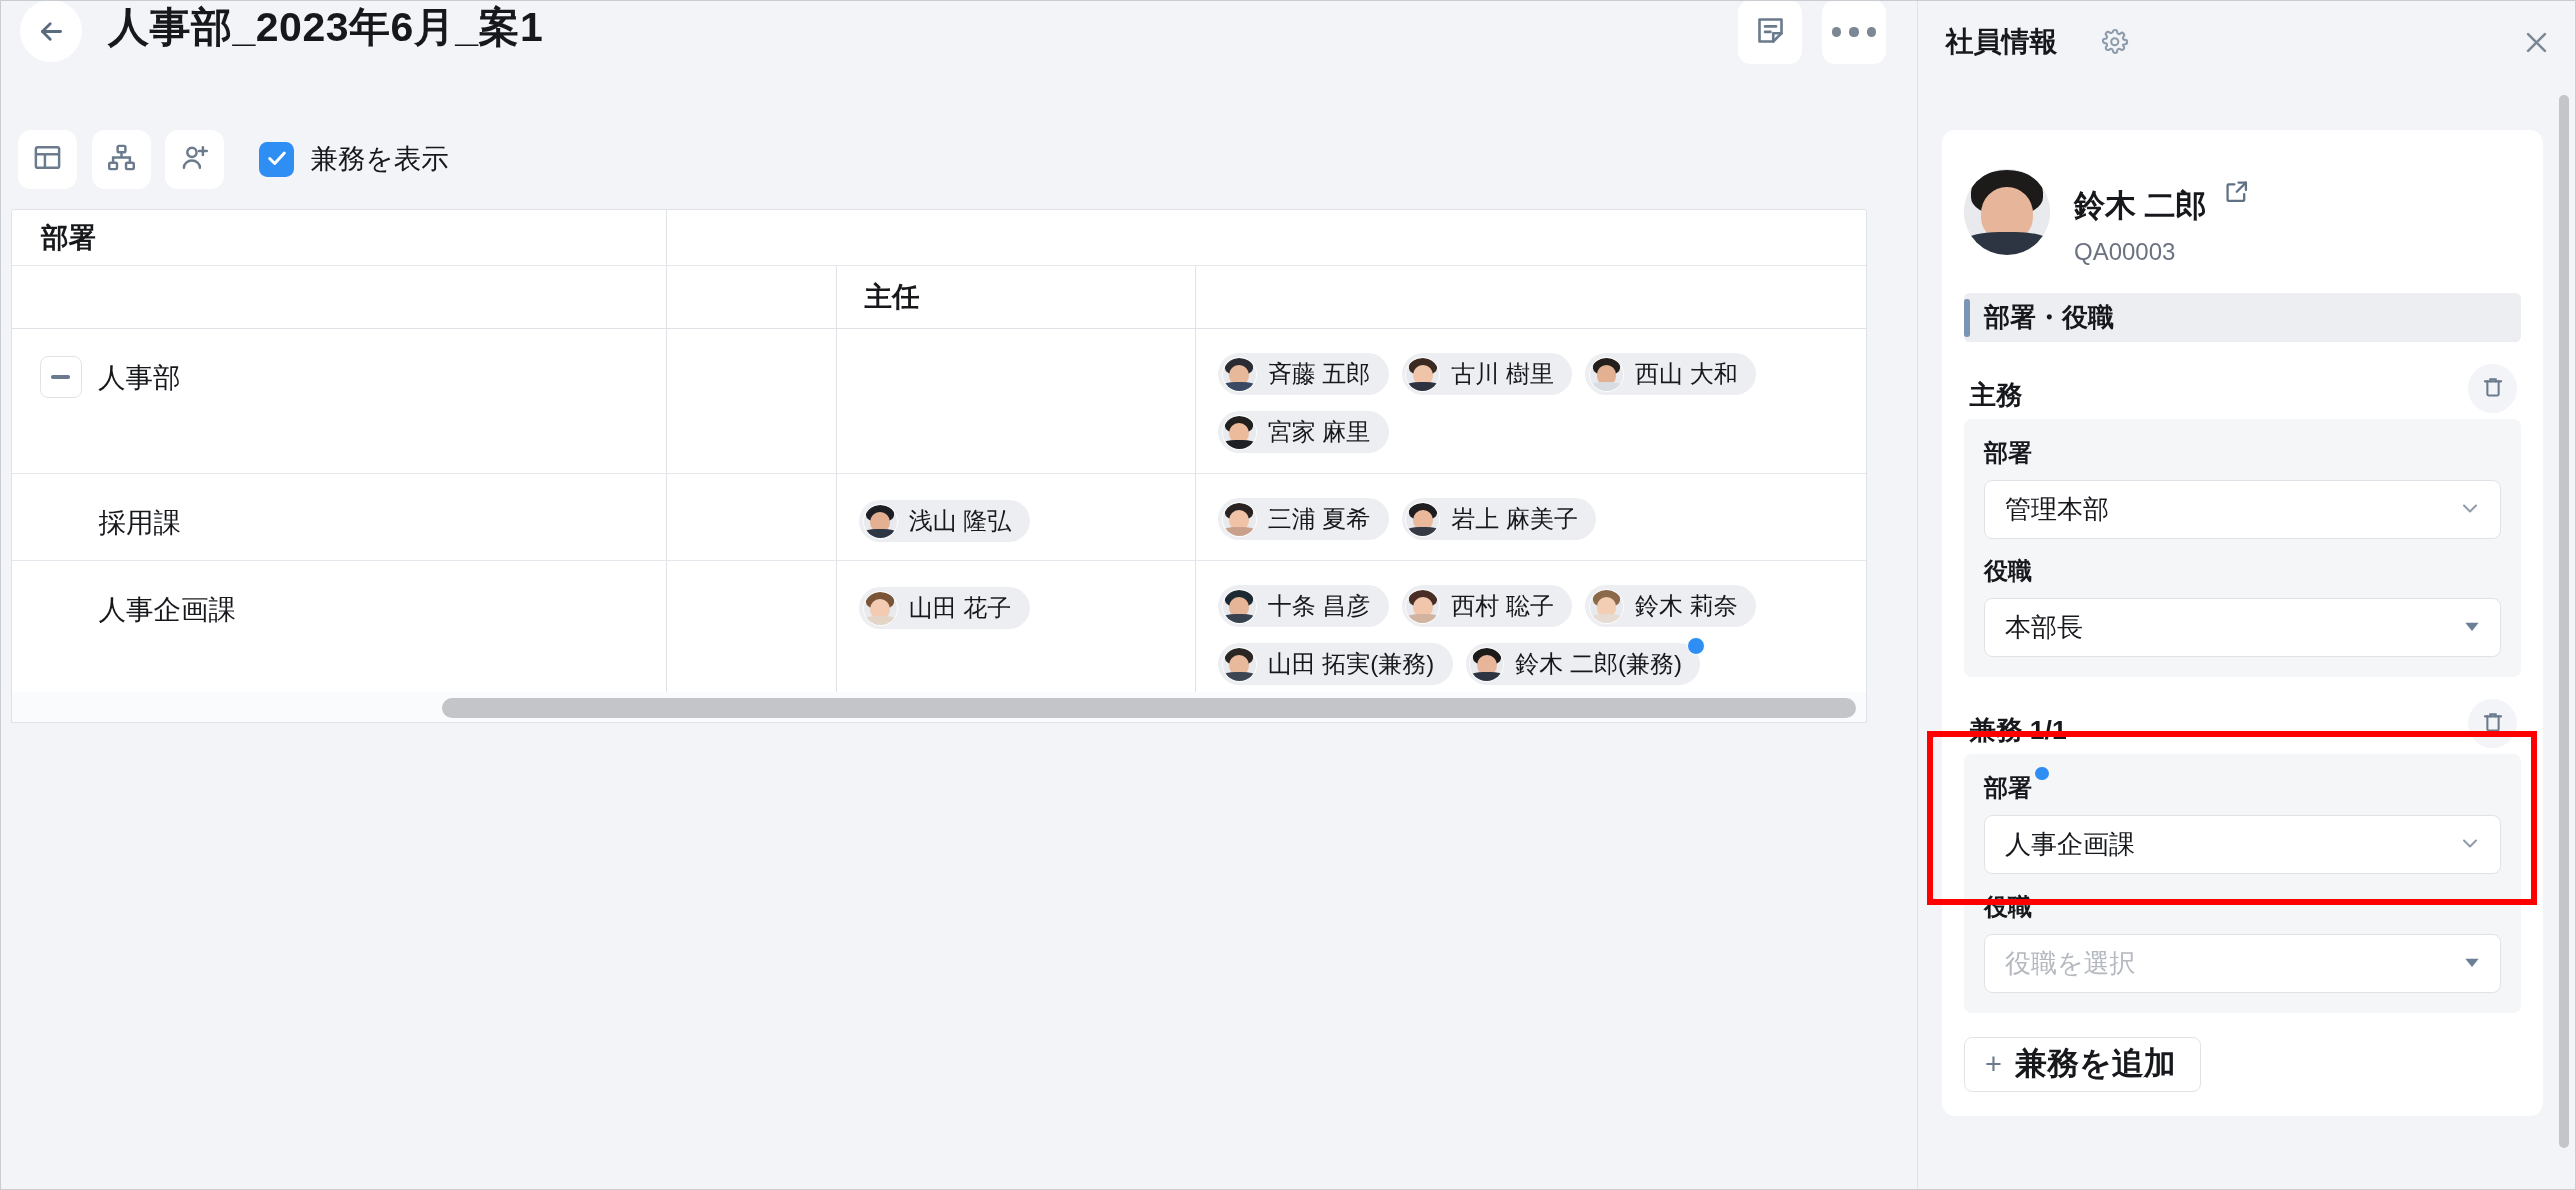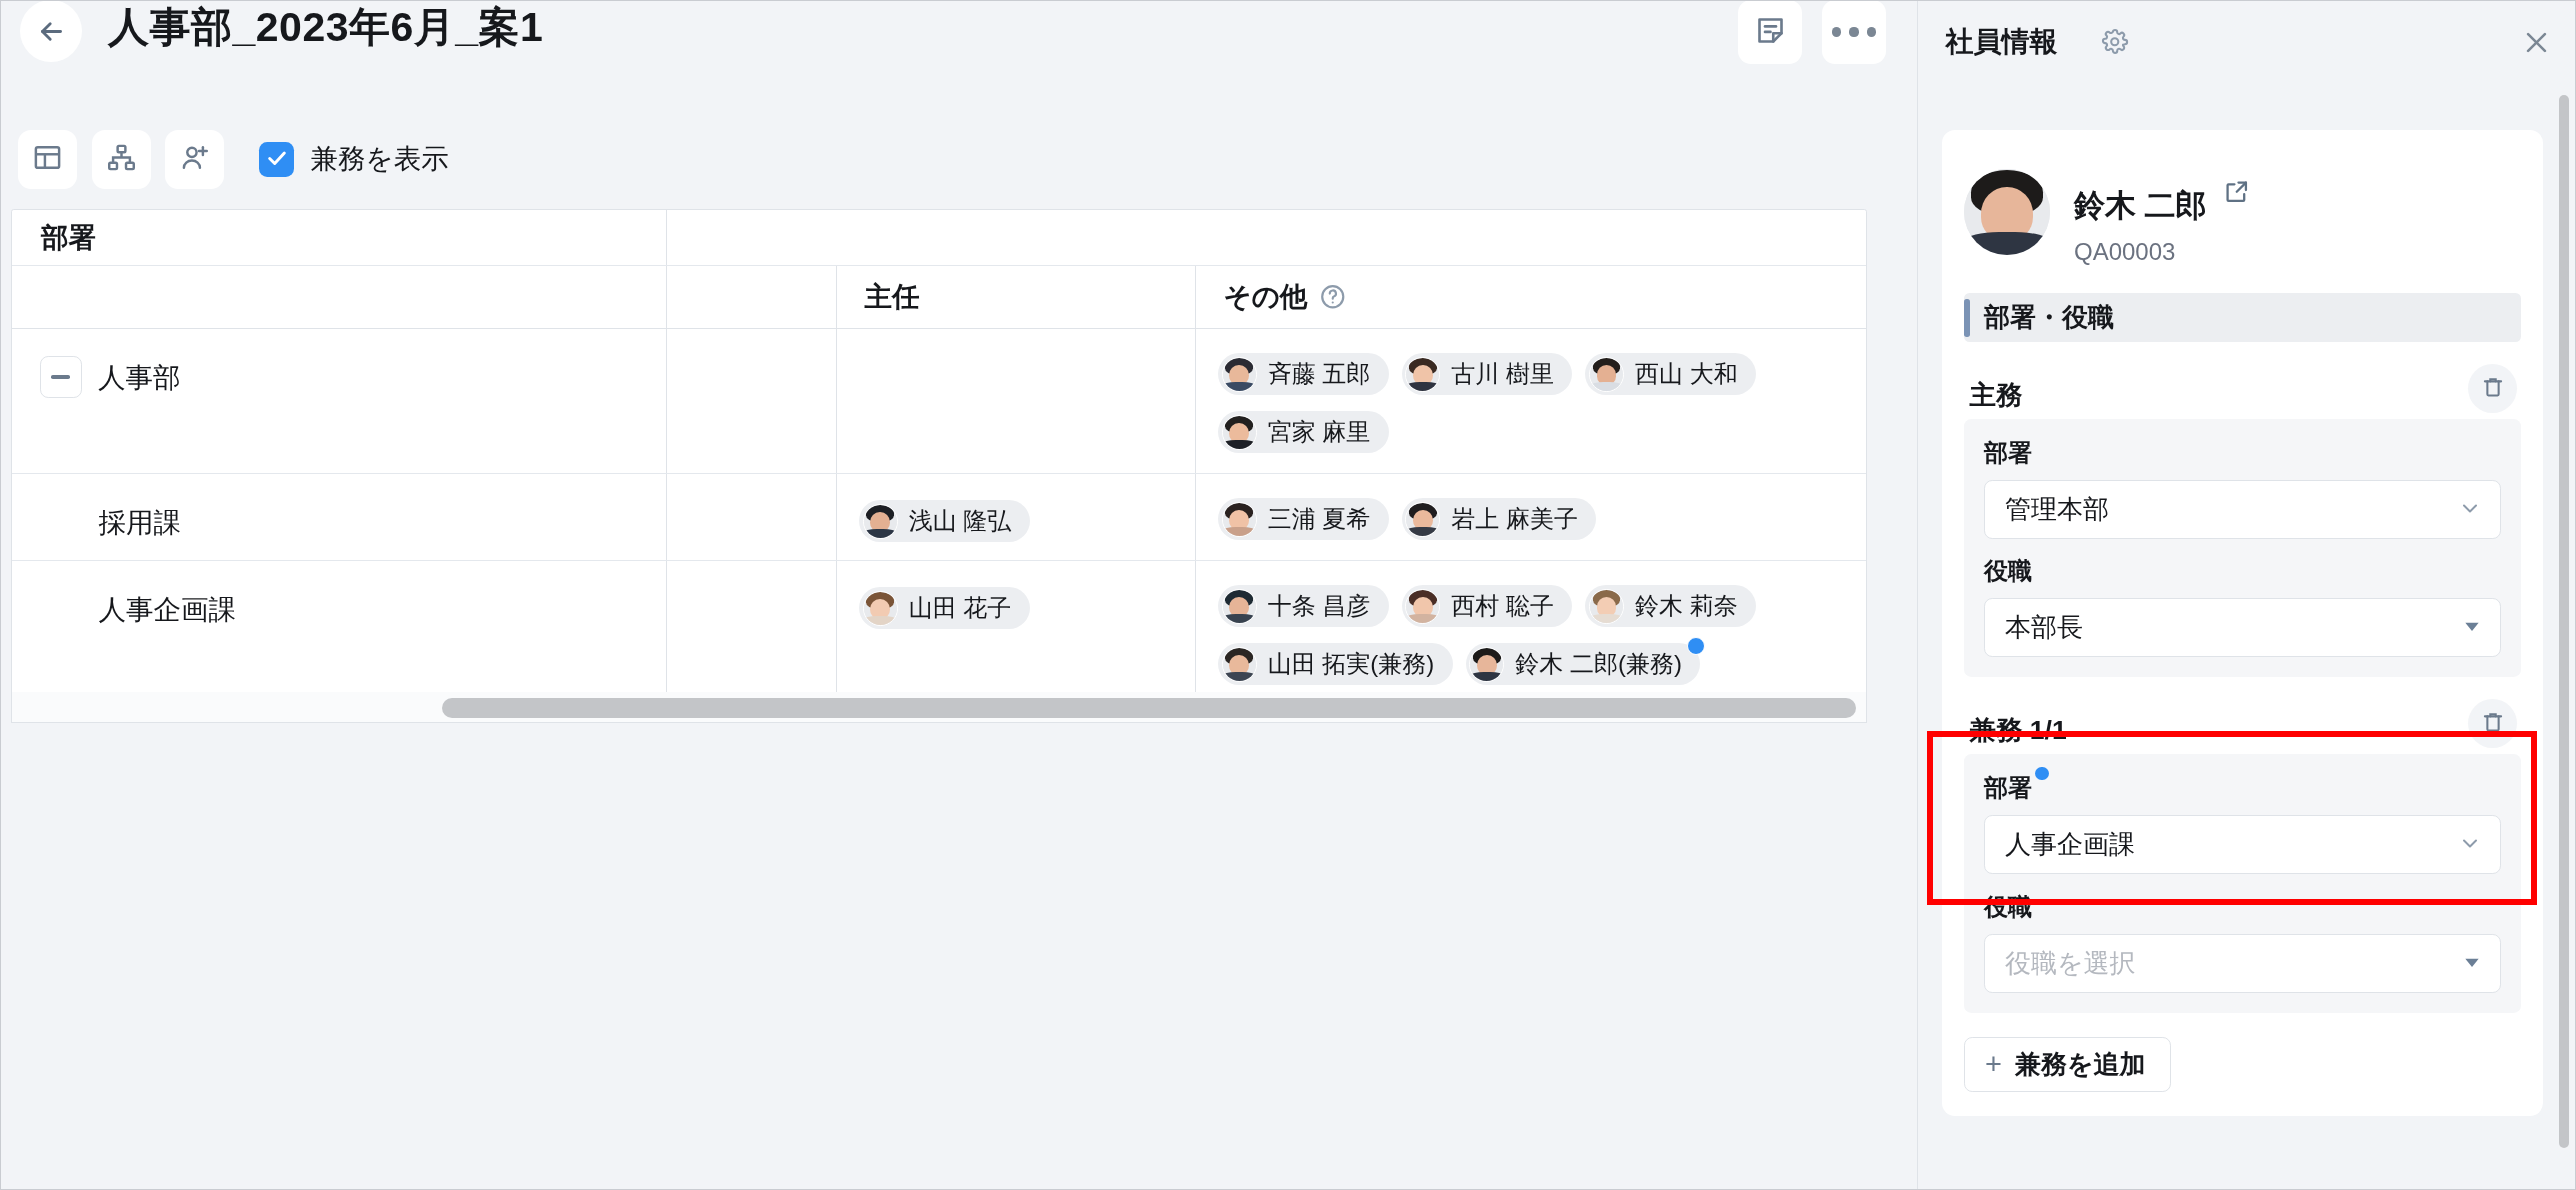--- a/index.html
+++ b/index.html
@@ -342,21 +342,21 @@
     display:inline-flex;align-items:center;
     height:55px;
     border:0.9px solid #dfe3e8;
     background:#fff;
     border-radius:8.2px;
     padding:0 24px 0 20px;
     box-sizing:border-box;
     cursor:pointer;
   }
   .addbtn .plus{font-size:29px;color:#6b7a8c;margin-right:13px;line-height:1;}
-  .addbtn .lb{font-size:26px;font-weight:700;color:#16181c;white-space:nowrap;}
+  .addbtn .lb{font-size:32px;font-weight:700;color:#16181c;white-space:nowrap;}
 
   
   .annot{
     position:absolute;
     left:1927px;top:731px;
     width:610px;height:174px;
     border:6.4px solid #ff0000;
     box-sizing:border-box;
     pointer-events:none;
     z-index:40;
@@ -459,30 +459,20 @@
 
     <div class="table-wrap">
       <div class="thead-top">
         <div class="th-dept">部署</div>
         <div class="th-blank-top"></div>
       </div>
       <div class="thead-bottom">
         <div class="th-spacer"></div>
         <div class="th-clip"></div>
         <div class="th-cell th-chief">主任</div>
-        <div class="th-cell th-other">
-          <span>その他</span>
-          <span class="help-ic">
-            <svg width="27.5" height="27.5" viewBox="0 0 24 24" fill="none" stroke="#8d9bab" stroke-width="1.9">
-                <circle cx="12" cy="12" r="9.2"></circle>
-                <path d="M9.4 9.2a2.7 2.7 0 1 1 3.5 2.6c-.6.2-.9.7-.9 1.4v.5" stroke-linecap="round"></path>
-                <circle cx="12" cy="17" r=".95" fill="#8d9bab" stroke="none"></circle>
-              </svg>
-          </span>
-        </div>
       </div>
       <div id="tbody">
           <div class="trow">
             <div class="td-dept">
               <span class="expander">
                 <i></i>
               </span>
               <span class="dept-name">人事部</span>
             </div>
             <div class="td-clip"></div>

